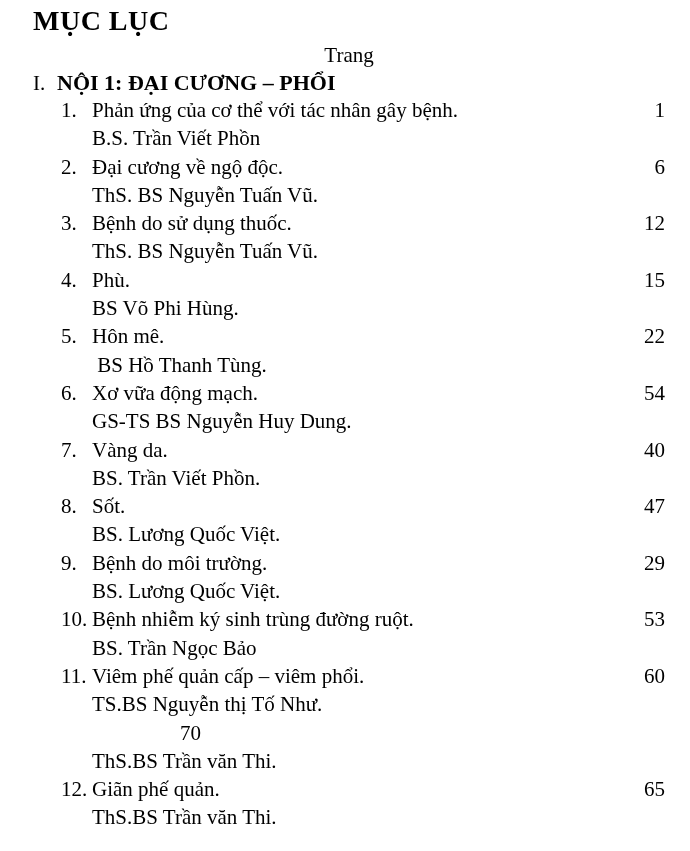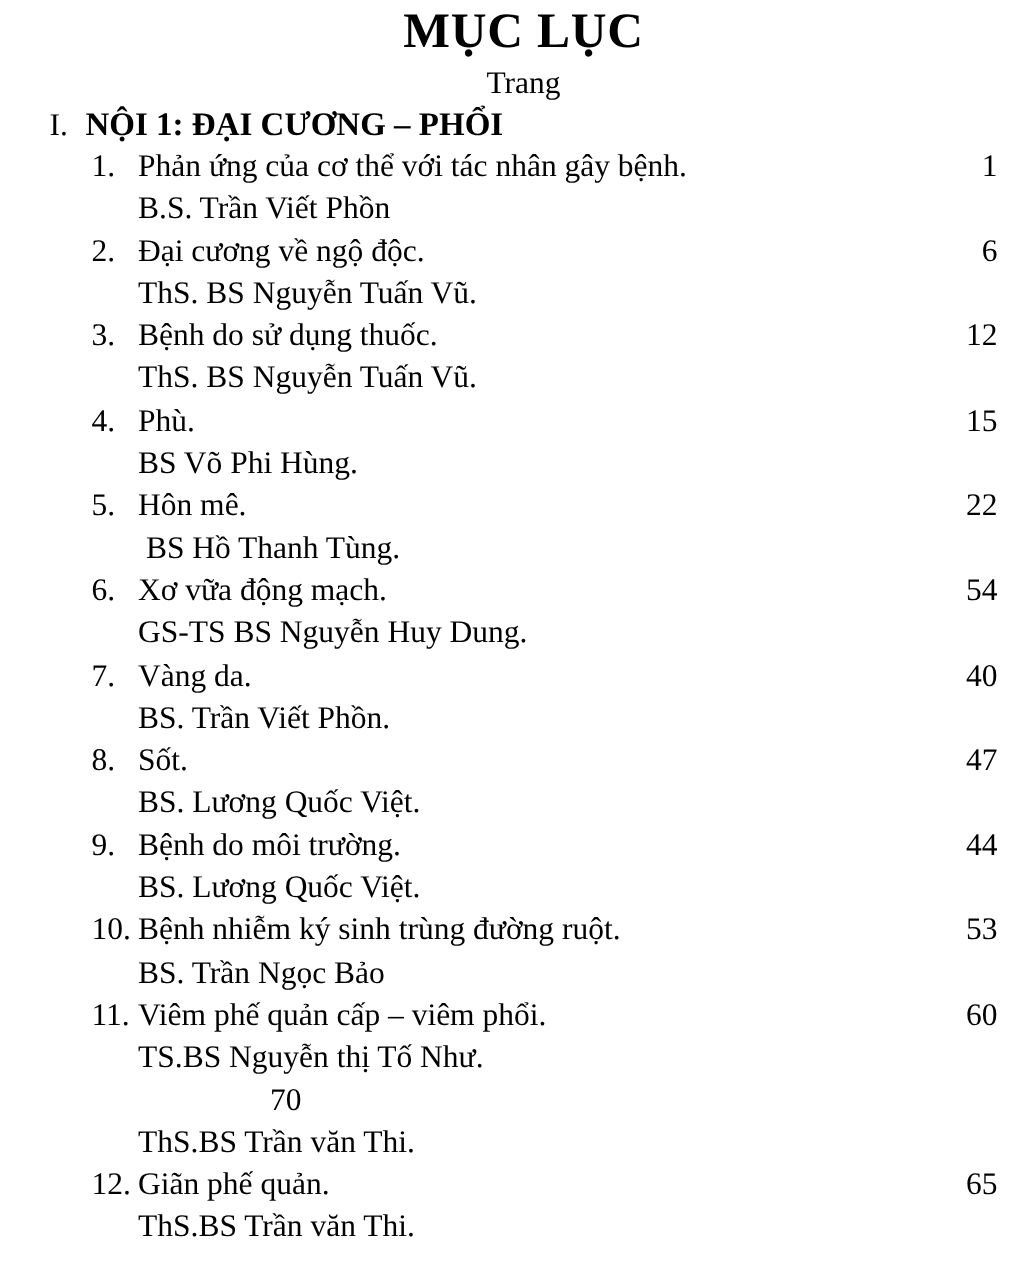--- a/index.html
+++ b/index.html
@@ -8,22 +8,21 @@
     position: relative;
     width: 690px;
     height: 851px;
     overflow: hidden;
     background: #ffffff;
     color: #000000;
     font-family: "Liberation Serif", "DejaVu Serif", serif;
     padding: 2px 25px 0 33px;
   }
   .doc-title {
-    text-align: center;
-    font-size: 33px;
+    font-size: 28px;
     font-weight: 700;
     line-height: 38px;
     letter-spacing: 0.5px;
   }
   .trang-row {
     text-align: center;
     font-size: 21px;
     line-height: 26px;
     margin-top: 2px;
   }
@@ -130,21 +129,21 @@
       <span class="title">Sốt.</span>
       <span class="page">47</span>
     </div>
     <div class="author">BS. Lương Quốc Việt.</div>
   </div>
 
   <div class="toc-item">
     <div class="row">
       <span class="num">9.</span>
       <span class="title">Bệnh do môi trường.</span>
-      <span class="page">44</span>
+      <span class="page">29</span>
     </div>
     <div class="author">BS. Lương Quốc Việt.</div>
   </div>
 
   <div class="toc-item">
     <div class="row">
       <span class="num">10.</span>
       <span class="title">Bệnh nhiễm ký sinh trùng đường ruột.</span>
       <span class="page">53</span>
     </div>

